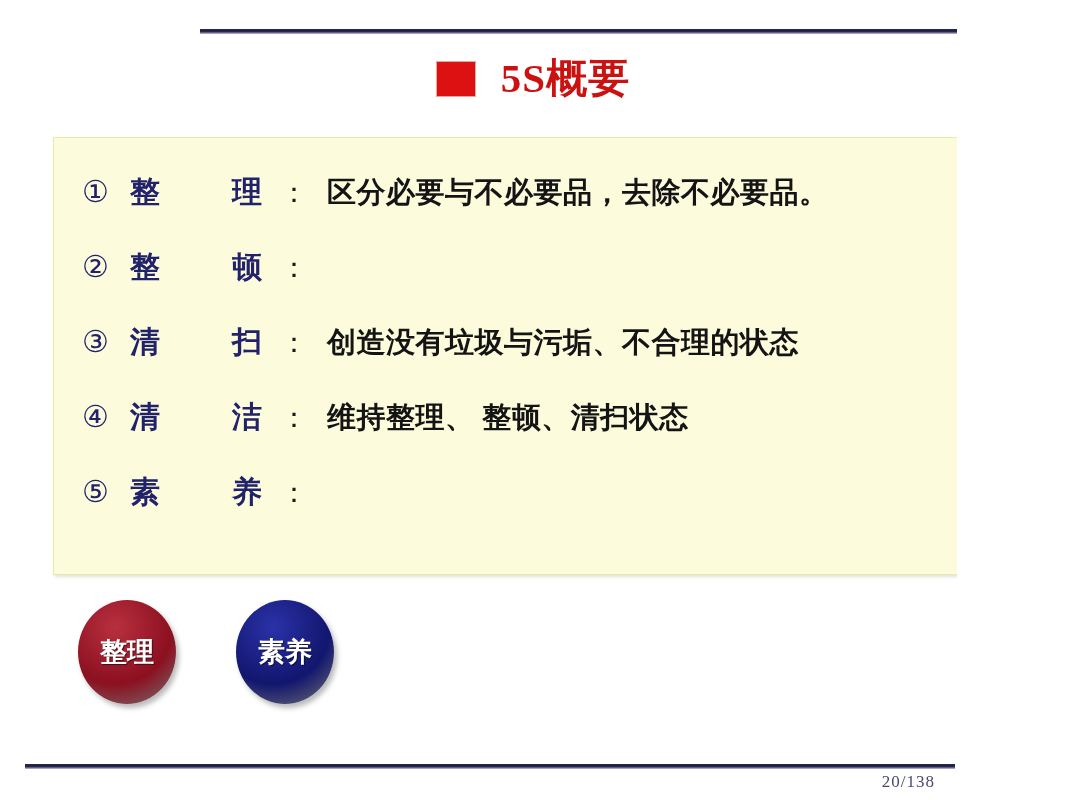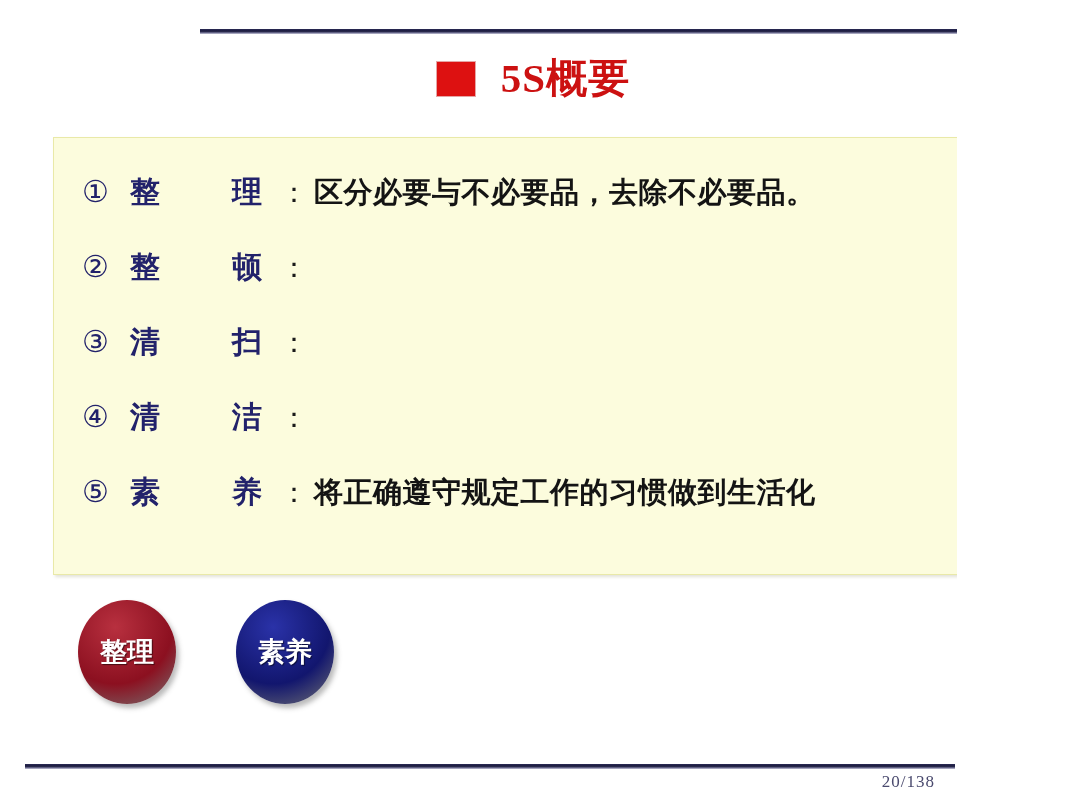--- a/index.html
+++ b/index.html
@@ -110,20 +110,21 @@
     color: #1a1a1a;
     width: 34px;
     flex: 0 0 auto;
   }
   .item-desc {
     font-family: "Liberation Serif", "DejaVu Serif", serif;
     font-size: 29px;
     font-weight: bold;
     color: #141414;
     letter-spacing: 0.5px;
+    margin-left: 13px;
   }
 
   
   .badges {
     position: absolute;
     left: 78px;
     top: 598px;
     width: 860px;
     height: 108px;
     display: flex;
@@ -196,39 +197,40 @@
       <span class="item-colon">：</span>
     </div>
 
     <div class="item">
       <span class="item-num">③</span>
       <span class="item-term">
         <span>清</span>
         <span>扫</span>
       </span>
       <span class="item-colon">：</span>
+      <span class="item-desc">创造没有垃圾与污垢、不合理的状态</span>
     </div>
 
     <div class="item">
       <span class="item-num">④</span>
       <span class="item-term">
         <span>清</span>
         <span>洁</span>
       </span>
       <span class="item-colon">：</span>
+      <span class="item-desc">维持整理、 整顿、清扫状态</span>
     </div>
 
     <div class="item">
       <span class="item-num">⑤</span>
       <span class="item-term">
         <span>素</span>
         <span>养</span>
       </span>
       <span class="item-colon">：</span>
-      <span class="item-desc">将正确遵守规定工作的习惯做到生活化</span>
     </div>
 
   </div>
 
   <div class="badges">
     <div class="badge" style="background: radial-gradient(circle at 38% 26%, rgb(184, 48, 63) 0%, rgb(140, 16, 32) 58%, rgba(0, 0, 0, 0.55) 100%);">
       <span class="badge-label">整理</span>
     </div>
     <div class="badge" style="background: radial-gradient(circle at 38% 26%, rgb(42, 50, 168) 0%, rgb(18, 22, 110) 58%, rgba(0, 0, 0, 0.55) 100%);">
       <span class="badge-label">素养</span>

